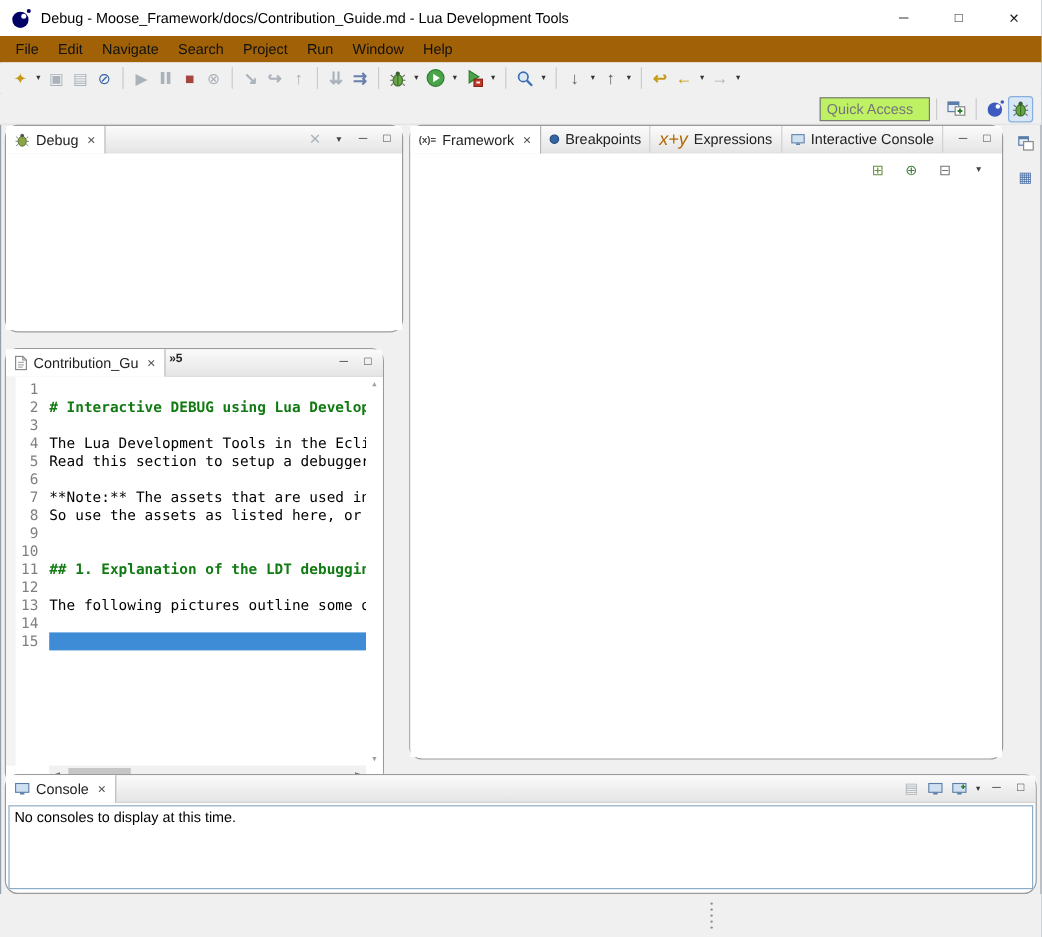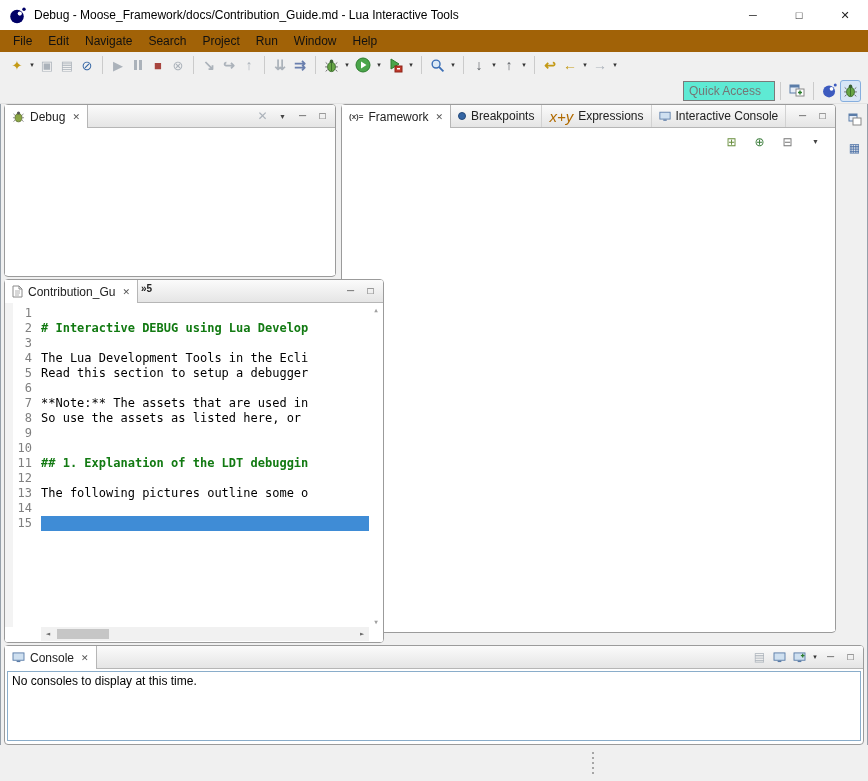--- a/index.html
+++ b/index.html
@@ -20,44 +20,44 @@
   .tb2{justify-content:flex-end;padding-right:7px;border-bottom:1px solid #e3e3e3}
   .tbtn{height:22px;min-width:20px;display:flex;align-items:center;justify-content:center;padding:0 2px;border:1px solid transparent;border-radius:2px}
   .dd{width:10px;text-align:center;font-size:7px;color:#333}
   .sep{width:1px;height:18px;background:#cbcbcb;margin:0 5px}
   .g{font-size:13px;line-height:1}
   .ga{font-size:14px;font-weight:bold;line-height:1}
   .c-gold{color:#c49a16}.c-blue{color:#3465a4}.c-red{color:#a8453e}.c-dis{color:#abb2ba}.c-mid{color:#5d6artifact166}.c-sblue{color:#6a7fae}
   .c-mid{color:#5d6166}
   .pause{display:flex;gap:2px}
   .pause i{display:block;width:3px;height:10px;background:#abb2ba}
-  .qa-box{width:92px;height:20px;border:1px solid #7a7a7a;background:#5eead4;color:#757575;display:flex;align-items:center;padding-left:5px}
+  .qa-box{width:92px;height:20px;border:1px solid #7a7a7a;background:#bef264;color:#757575;display:flex;align-items:center;padding-left:5px}
   .persp-active{background:var(--perspective-active-bg,#d8e6f6);border:1px solid #86aede;border-radius:3px}
   
-  .panel{position:absolute;background:#fff;border:1px solid #9b9b9b;border-radius:4px}
+  .panel{position:absolute;background:#fff;border:1px solid #9b9b9b;border-radius:11px}
   .tabrow{display:flex;align-items:stretch;height:23px;background:linear-gradient(#fbfbfb,#e5e5e5);border-bottom:1px solid #b6b6b6;border-radius:2px 2px 0 0}
   .tab{display:flex;align-items:center;gap:5px;padding:0 7px;color:#222;border-right:1px solid #d2d2d2;white-space:nowrap}
   .tab.active{background:#fff;border-right:1px solid #b6b6b6;margin-bottom:-1px}
   .tclose{font-size:9px;color:#555;margin-left:2px}
   .trsp{flex:1}
   .winbtns{display:flex;align-items:center;padding-right:3px;gap:1px}
   .vbtn{width:19px;height:19px;display:flex;align-items:center;justify-content:center;color:#444}
   .vbtn span{font-size:10px;line-height:1}
   .vbtn .gi{font-size:12px}
   .menu-tri{font-size:7px !important;color:#444}
   .viewbar{display:flex;justify-content:flex-end;align-items:center;height:27px;gap:9px;padding-right:10px;background:#fff}
   .ticon{font-size:9px;line-height:1}
   .bp-dot{width:8px;height:8px;border-radius:50%;background:#3465a4;border:1px solid #24497a}
   .varicon{font-weight:bold;color:#444;font-size:8px}
   .expricon{color:#b06a00;font-size:15px;font-style:italic}
   .chev{display:flex;align-items:flex-start;padding:3px 5px 0 3px;font-size:10px;color:#222;font-weight:bold}
   
   .workbench{position:absolute;left:0;top:104px;width:868px;height:541px}
   .debug-panel{left:4px;top:0;width:332px;height:173px}
-  .editor-panel{left:4px;top:175px;width:380px;height:364px}
+  .editor-panel{left:4px;top:186px;width:316px;height:364px}
   .vars-panel{left:341px;top:0;width:495px;height:529px}
   .right-strip{position:absolute;right:3px;top:6px;width:21px;display:flex;flex-direction:column;align-items:center;gap:9px}
   .console-panel{left:4px;top:645px;width:860px;height:100px}
   
   .ed-body{position:relative;height:339px;background:#fff;font-family:"DejaVu Sans Mono",monospace;font-size:12px;border-radius:0 0 2px 2px}
   .ed-ann{position:absolute;left:0;top:0;bottom:15px;width:8px;background:#f3f3f3}
   .ed-lines{position:absolute;left:0;top:3px;right:14px;bottom:16px;overflow:hidden}
   .ed-line{display:flex;height:15px;line-height:15px}
   .ln{width:36px;text-align:right;padding-right:9px;color:#7f7f7f;flex:none}
   .lt{flex:1;white-space:pre;overflow:hidden;color:#000}
@@ -79,21 +79,21 @@
 <body>
 
 <div class="titlebar">
   <span class="app-icon">
     <svg width="17" height="17" viewBox="0 0 17 17">
       <circle cx="8" cy="9.5" r="6.8" fill="#000066"></circle>
       <circle cx="10.8" cy="6.6" r="2.1" fill="#ffffff"></circle>
       <circle cx="15" cy="2.2" r="1.7" fill="#000066"></circle>
     </svg>
   </span>
-  <span class="title-text">Debug - Moose_Framework/docs/Contribution_Guide.md - Lua Interactive Tools</span>
+  <span class="title-text">Debug - Moose_Framework/docs/Contribution_Guide.md - Lua Development Tools</span>
   <div class="win-controls">
     <span class="win-btn">─</span>
     <span class="win-btn">□</span>
     <span class="win-btn">✕</span>
   </div>
 </div>
 
 <div class="menubar">
   <span class="menu-item">File</span>
   <span class="menu-item">Edit</span>

